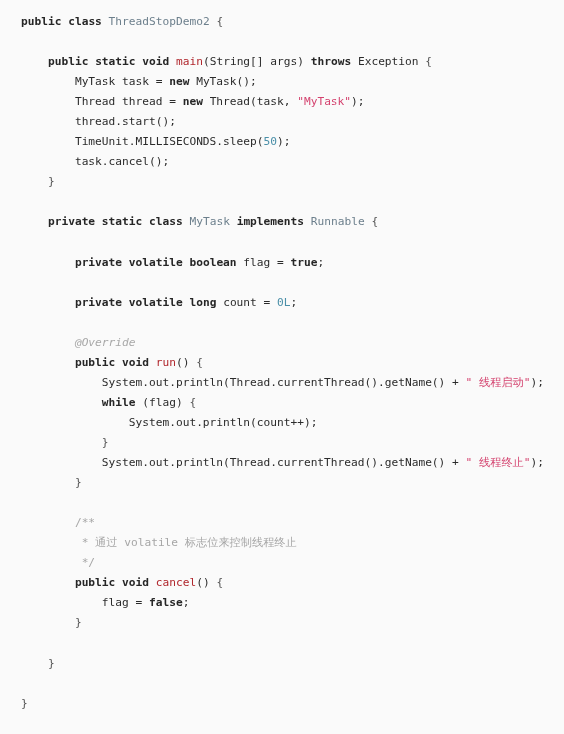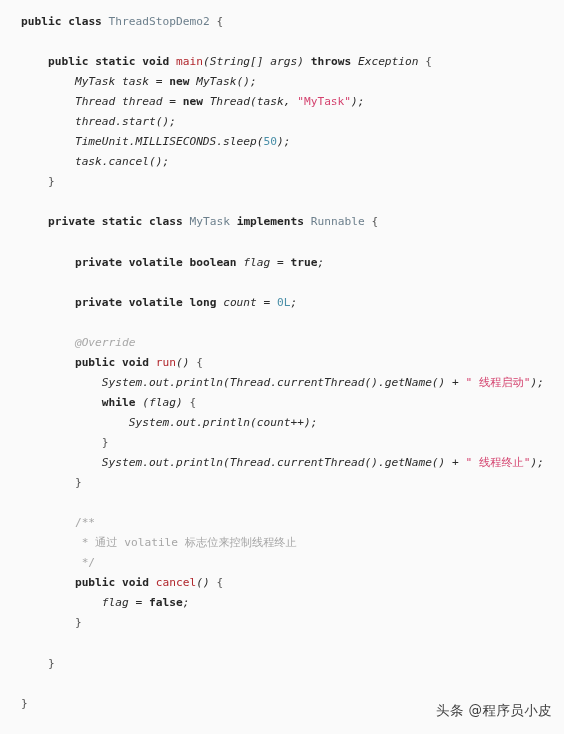--- a/index.html
+++ b/index.html
@@ -35,21 +35,21 @@
     padding-left: 9px;
   }
   
   .kw   { color: #262626; font-weight: bold; }
   .type { color: #6c7f8c; }
   .fn   { color: #b0262c; font-weight: normal; }
   .str  { color: #d4436f; }
   .num  { color: #4a8fa8; text-align: right; }
   .cmt  { color: #a6a6a6; }
   .ann  { color: #a8a8a8; font-style: italic; }
-  .pl   { color: #2b2b2b; font-style: italic; }
+  .pl   { color: #2b2b2b; }
   .pn   { color: #555555; }
 
   #watermark {
     position: absolute;
     right: 12px;
     bottom: 14px;
     font-family: "DejaVu Sans", "Liberation Sans", sans-serif;
     font-size: 13.5px;
     color: #2f2f2f;
     letter-spacing: 0.4px;
@@ -57,15 +57,14 @@
     opacity: 0.92;
   }
 </style>
 </head>
 <body>
 
 <div id="screenshot">
 
   <pre id="code"><span class="ln"><span class="kw">public</span> <span class="kw">class</span> <span class="type">ThreadStopDemo2</span> <span class="pn">{</span></span><span class="ln"> </span><span class="ln">    <span class="kw">public</span> <span class="kw">static</span> <span class="kw">void</span> <span class="fn">main</span><span class="pl">(String[] args)</span> <span class="kw">throws</span> <span class="pl">Exception</span> <span class="pn">{</span></span><span class="ln">        <span class="pl">MyTask task = </span><span class="kw">new</span><span class="pl"> MyTask();</span></span><span class="ln">        <span class="pl">Thread thread = </span><span class="kw">new</span><span class="pl"> Thread(task, </span><span class="str">"MyTask"</span><span class="pl">);</span></span><span class="ln">        <span class="pl">thread.start();</span></span><span class="ln">        <span class="pl">TimeUnit.MILLISECONDS.sleep(</span><span class="num">50</span><span class="pl">);</span></span><span class="ln">        <span class="pl">task.cancel();</span></span><span class="ln">    <span class="pn">}</span></span><span class="ln"> </span><span class="ln">    <span class="kw">private</span> <span class="kw">static</span> <span class="kw">class</span> <span class="type">MyTask</span> <span class="kw">implements</span> <span class="type">Runnable</span> <span class="pn">{</span></span><span class="ln"> </span><span class="ln">        <span class="kw">private</span> <span class="kw">volatile</span> <span class="kw">boolean</span> <span class="pl">flag = </span><span class="kw">true</span><span class="pl">;</span></span><span class="ln"> </span><span class="ln">        <span class="kw">private</span> <span class="kw">volatile</span> <span class="kw">long</span> <span class="pl">count = </span><span class="num">0L</span><span class="pl">;</span></span><span class="ln"> </span><span class="ln">        <span class="ann">@Override</span></span><span class="ln">        <span class="kw">public</span> <span class="kw">void</span> <span class="fn">run</span><span class="pl">()</span> <span class="pn">{</span></span><span class="ln">            <span class="pl">System.out.println(Thread.currentThread().getName() + </span><span class="str">" 线程启动"</span><span class="pl">);</span></span><span class="ln">            <span class="kw">while</span> <span class="pl">(flag)</span> <span class="pn">{</span></span><span class="ln">                <span class="pl">System.out.println(count++);</span></span><span class="ln">            <span class="pn">}</span></span><span class="ln">            <span class="pl">System.out.println(Thread.currentThread().getName() + </span><span class="str">" 线程终止"</span><span class="pl">);</span></span><span class="ln">        <span class="pn">}</span></span><span class="ln"> </span><span class="ln">        <span class="cmt">/**</span></span><span class="ln">         <span class="cmt">* 通过 volatile 标志位来控制线程终止</span></span><span class="ln">         <span class="cmt">*/</span></span><span class="ln">        <span class="kw">public</span> <span class="kw">void</span> <span class="fn">cancel</span><span class="pl">()</span> <span class="pn">{</span></span><span class="ln">            <span class="pl">flag = </span><span class="kw">false</span><span class="pl">;</span></span><span class="ln">        <span class="pn">}</span></span><span class="ln"> </span><span class="ln">    <span class="pn">}</span></span><span class="ln"> </span><span class="ln"><span class="pn">}</span></span></pre>
 
-  <div id="watermark">头条 @程序员小皮</div>
 
 </div>
 
 </body></html>

